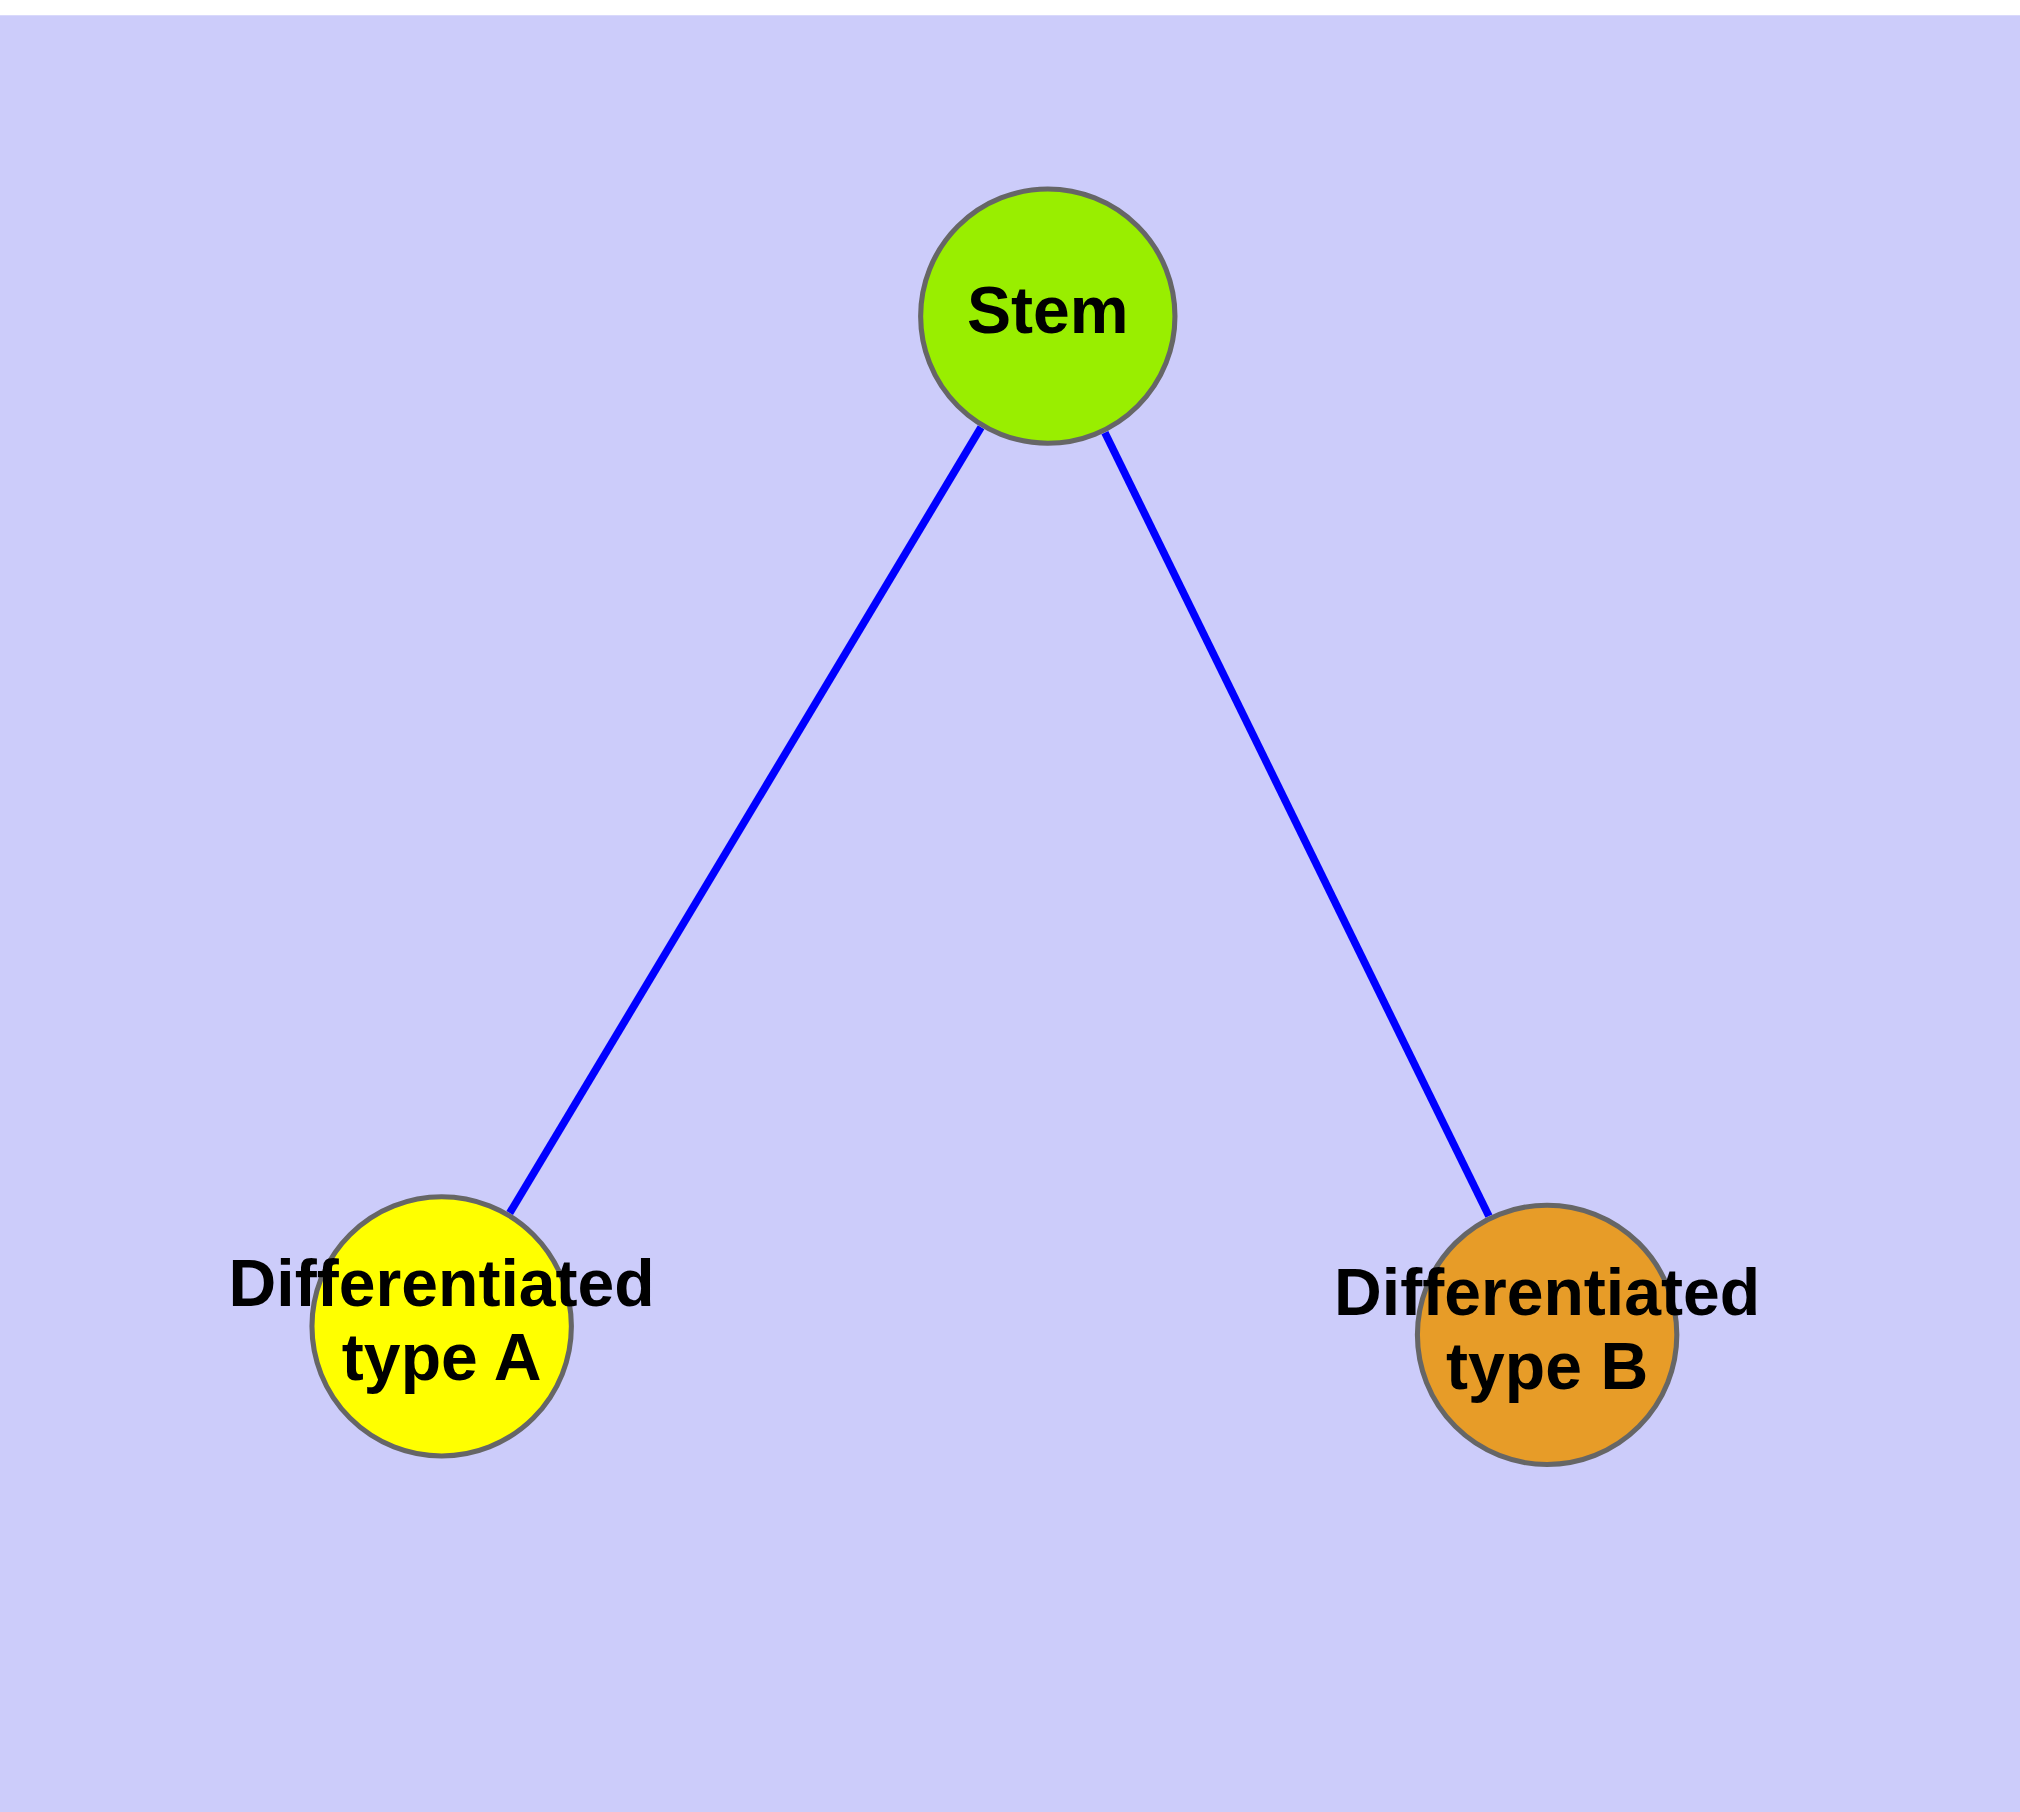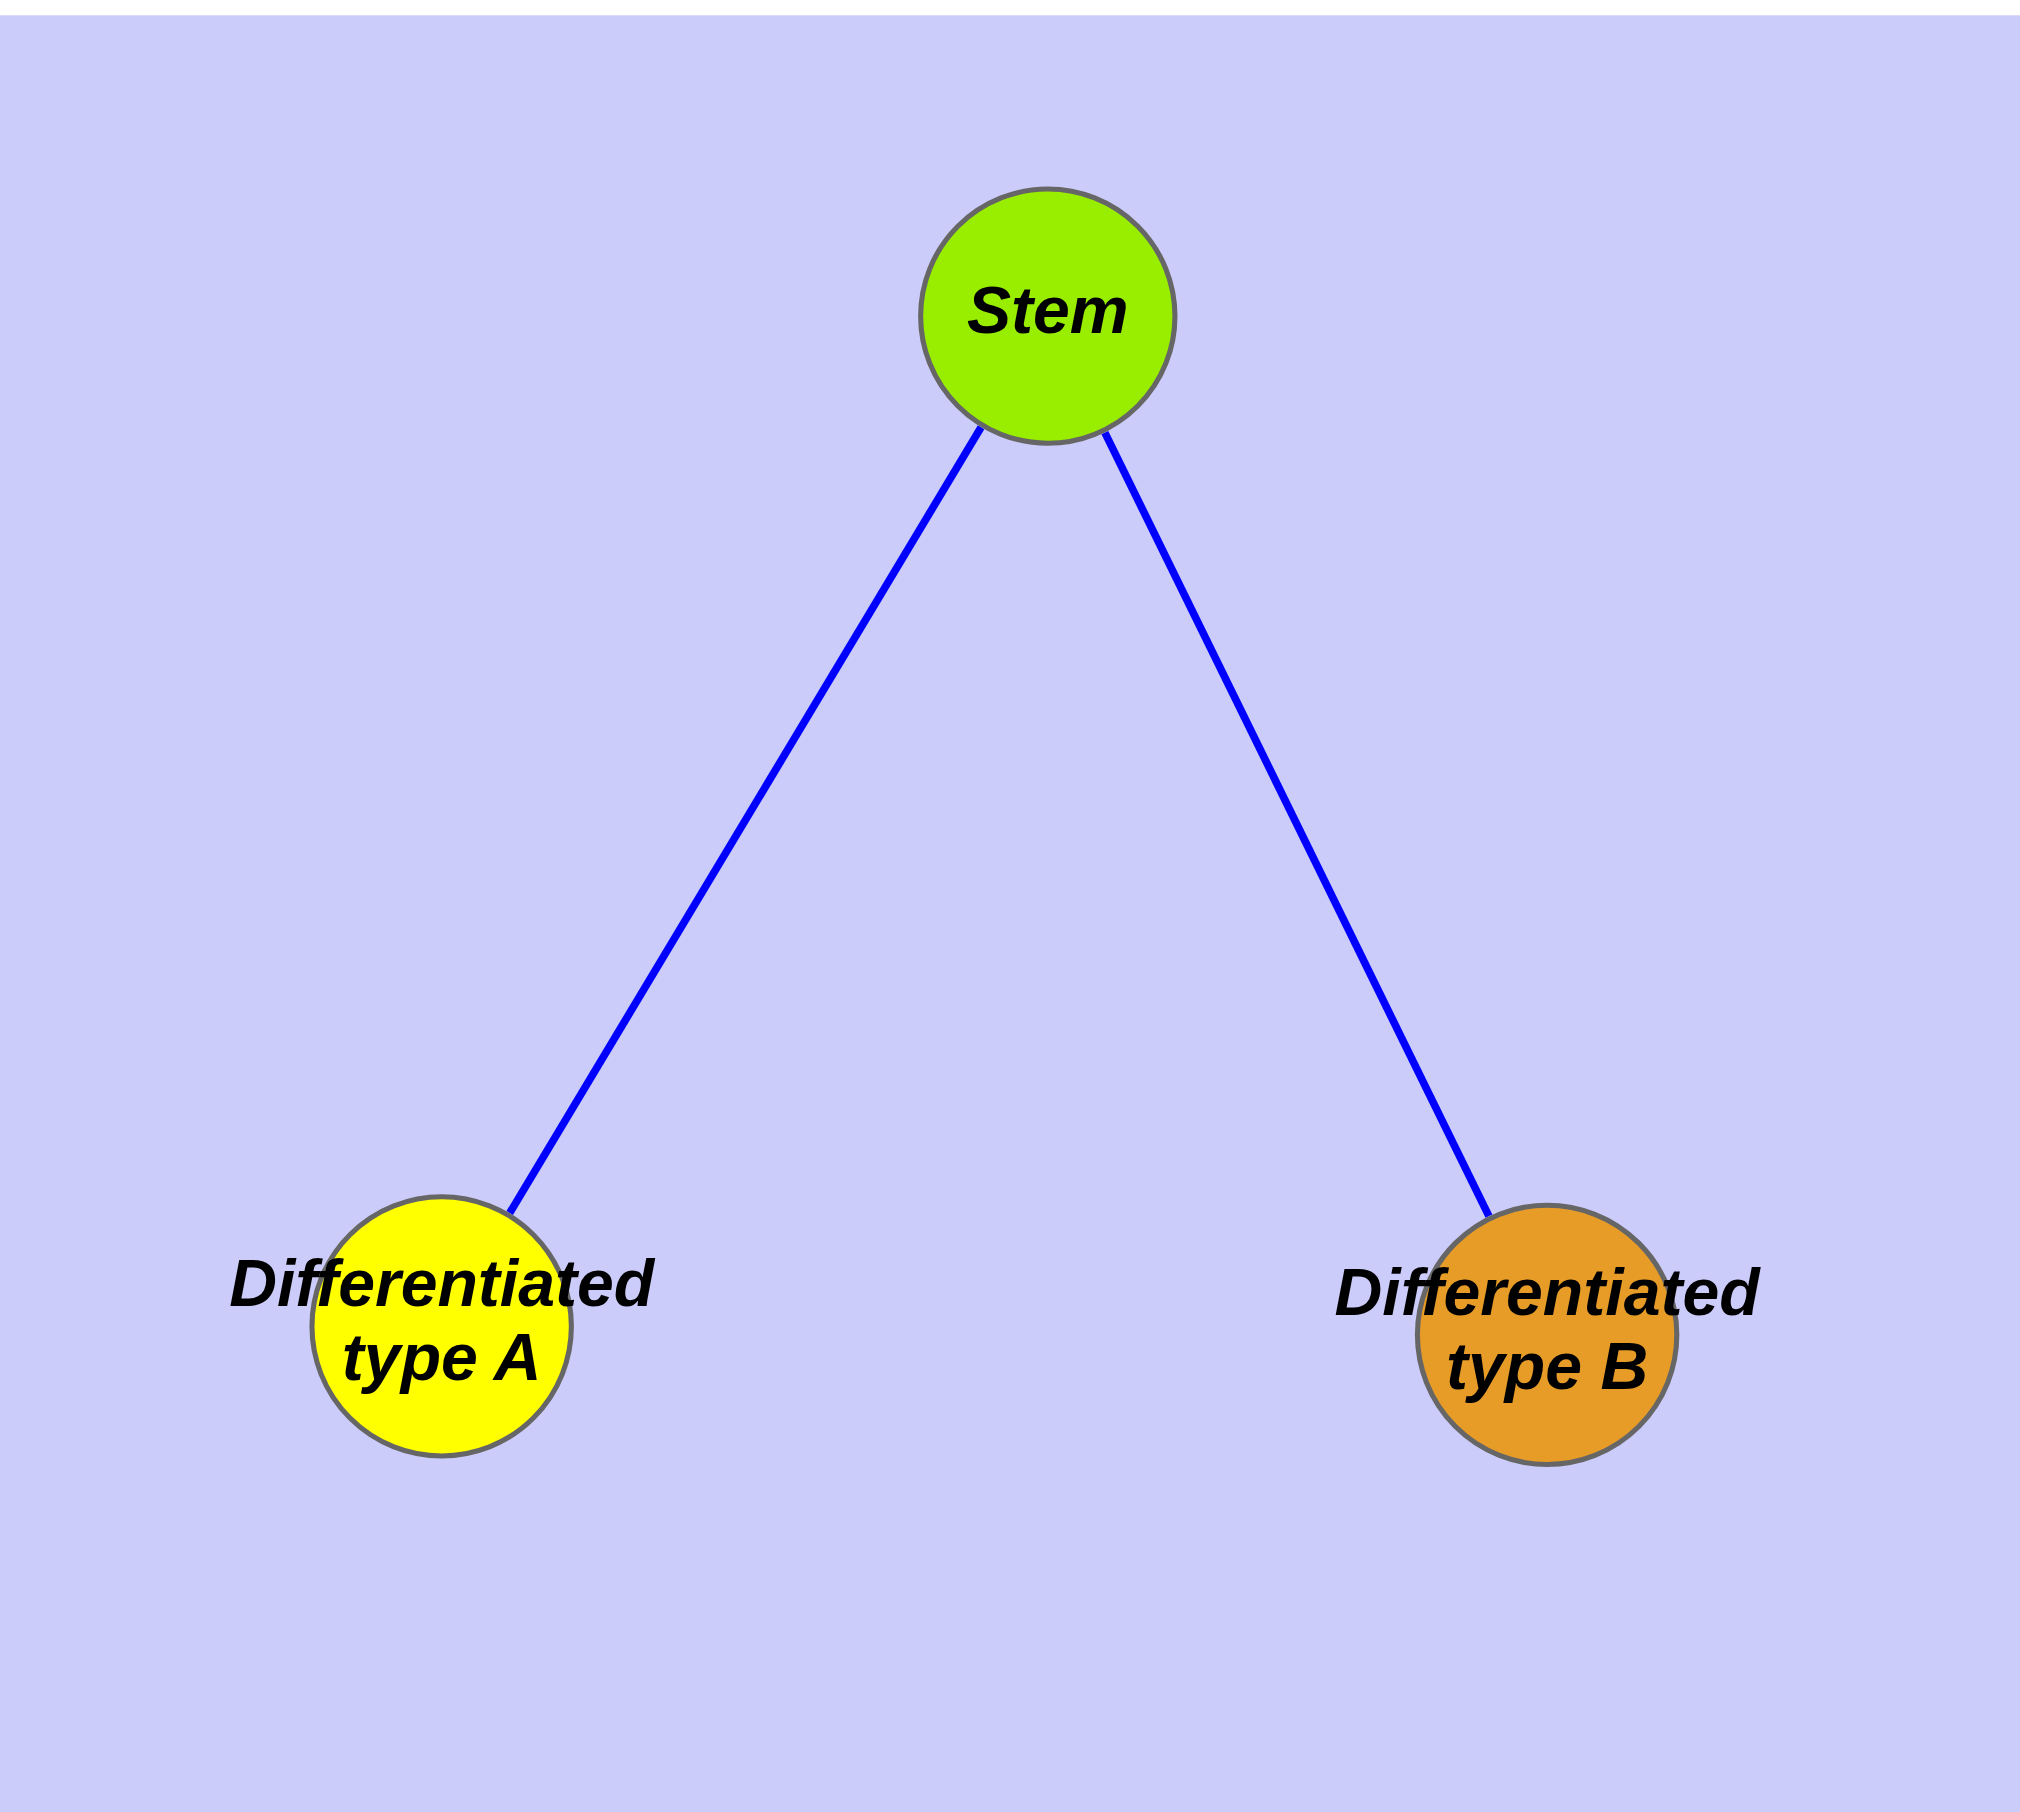--- a/index.html
+++ b/index.html
@@ -7,21 +7,20 @@
     padding: 0;
     background: #ffffff;
   }
   #canvas {
     position: relative;
     width: 2021px;
     height: 1812px;
     overflow: hidden;
     background: #ffffff;
     font-family: "Liberation Sans", sans-serif;
-    font-style: italic;
   }
   #graph-svg {
     position: absolute;
     top: 0;
     left: 0;
     width: 2021px;
     height: 1812px;
     display: block;
   }
   .node-label {

